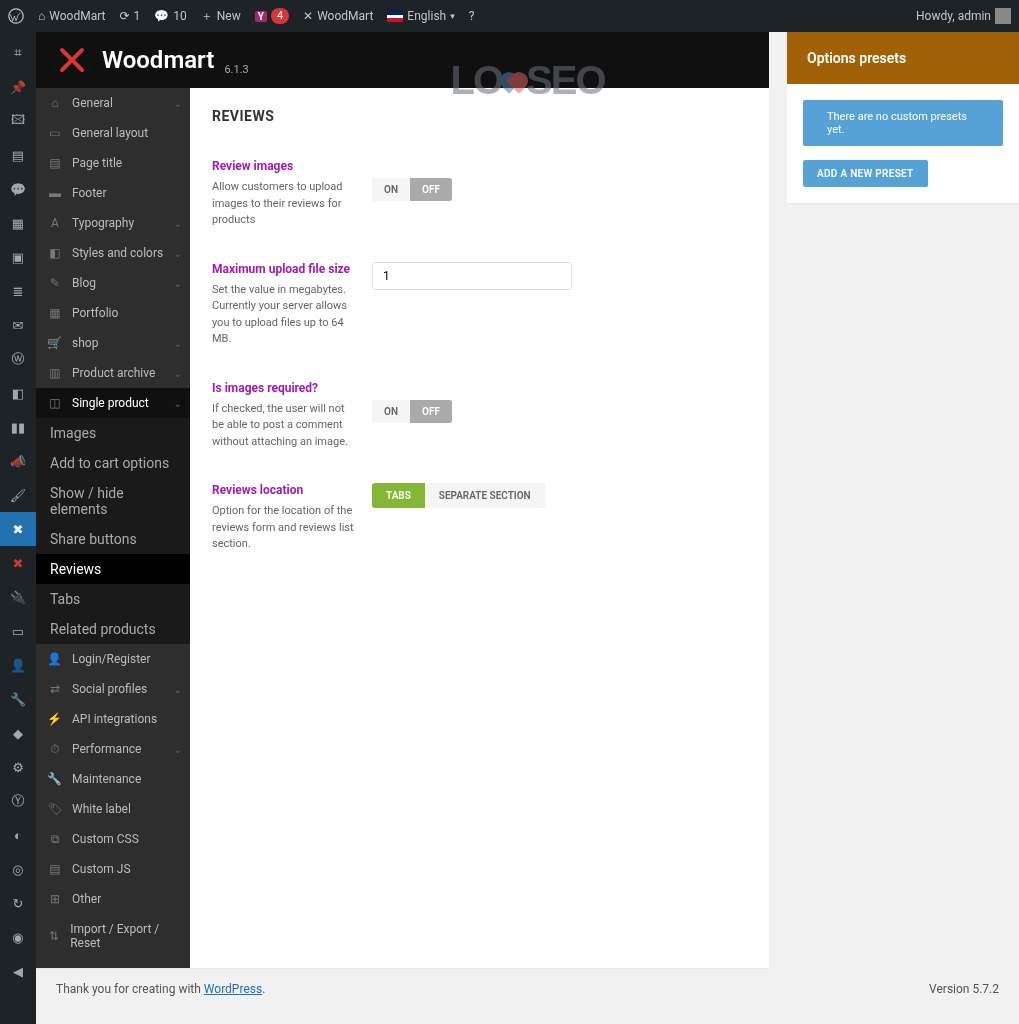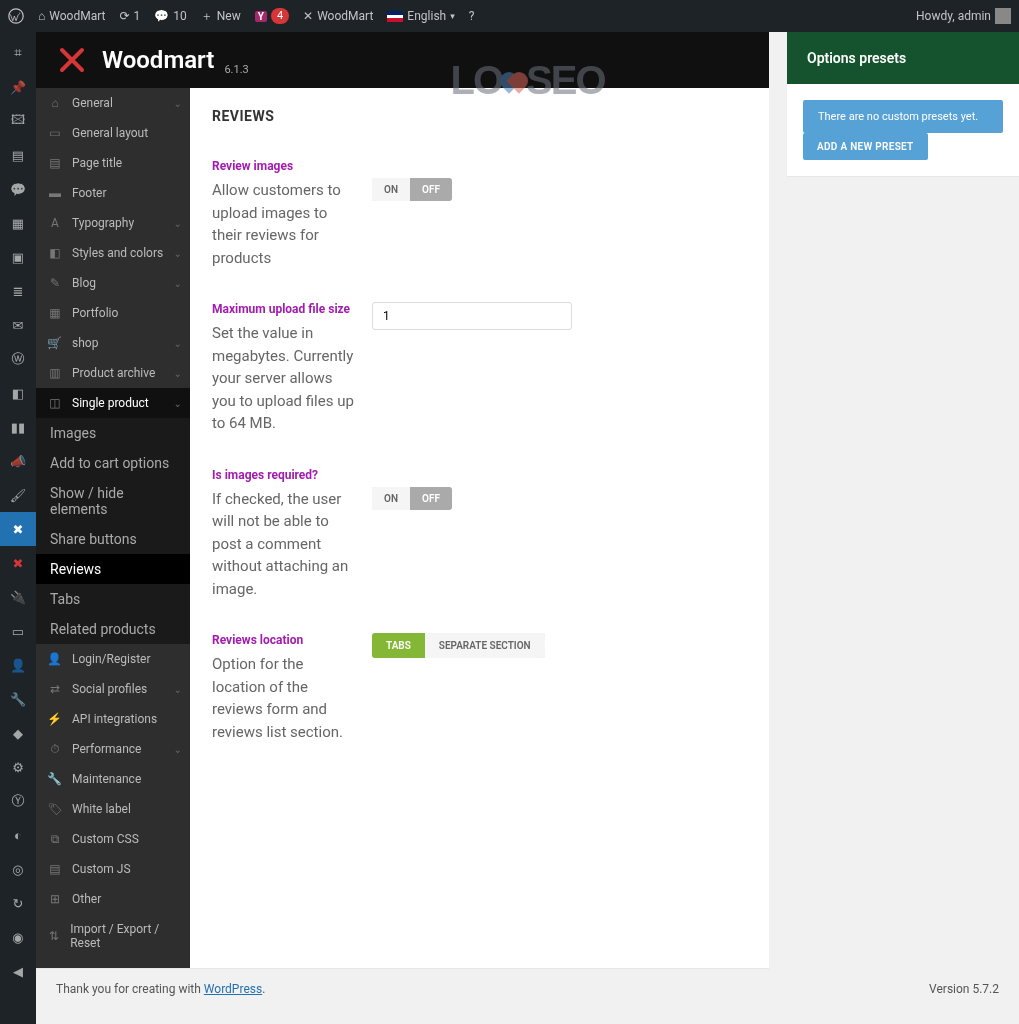--- a/index.html
+++ b/index.html
@@ -47,21 +47,21 @@
 .opts-sub-item { padding: 7px 10px 7px 14px; cursor: pointer; color: #aaa; font-size: 14px; }
 .opts-sub-item.active { background: #000; color: #fff; }
 
 
 .settings { flex: 1; padding: 20px 22px; }
 .settings h2 { font-size: 14px; font-weight: 700; color: #333; letter-spacing: 0.5px; margin-bottom: 18px; }
 .setting-row { display: flex; padding: 16px 0; border-top: 1px solid transparent; }
 .setting-row + .setting-row { }
 .setting-left { width: 160px; padding-right: 16px; }
 .setting-label { font-weight: 700; font-size: 12px; color: #a21caf; margin-bottom: 6px; }
-.setting-desc { font-size: 15px; color: #666; line-height: 1.5; }
+.setting-desc { font-size: 11px; color: #666; line-height: 1.5; }
 .setting-right { flex: 1; }
 
 
 .onoff { display: inline-flex; border-radius: 3px; overflow: hidden; box-shadow: inset 0 0 0 1px #ddd; margin-top: 19px; }
 .onoff span { padding: 6px 12px; font-size: 10px; font-weight: 600; cursor: pointer; background: #f5f5f5; color: #666; }
 .onoff span.selected { background: #aaa; color: #fff; }
 
 
 .slider-wrap { width: 200px; }
 .slider-track { height: 4px; background: #e5e5e5; border-radius: 2px; position: relative; margin: 8px 0 4px; }
@@ -72,23 +72,23 @@
 
 .text-input { border: 1px solid #ddd; border-radius: 3px; padding: 6px 10px; font-size: 12px; width: 200px; }
 
 
 .btn-group { display: inline-flex; border-radius: 3px; overflow: hidden; box-shadow: inset 0 0 0 1px #ddd; }
 .btn-group span { padding: 7px 14px; font-size: 10px; font-weight: 600; cursor: pointer; background: #f5f5f5; color: #666; }
 .btn-group span.active { background: #83b735; color: #fff; }
 
 
 .presets { background: #fff; box-shadow: 0 1px 1px rgba(0,0,0,0.04); }
-.presets-head { background: #14532d; color: #fff; padding: 18px 20px; font-size: 14px; font-weight: 600; }
+.presets-head { background: #a16207; color: #fff; padding: 18px 20px; font-size: 14px; font-weight: 600; }
 .presets-body { padding: 16px; }
-.presets-info { background: #56a1d6; color: #fff; padding: 10px 15px; font-size: 11px; border-radius: 2px; margin-bottom: 0; }
+.presets-info { background: #56a1d6; color: #fff; padding: 10px 24px; font-size: 11px; border-radius: 2px; margin-bottom: 14px; }
 .presets-btn { background: #56a1d6; color: #fff; border: none; padding: 8px 14px; font-size: 10px; font-weight: 600; cursor: pointer; border-radius: 2px; letter-spacing: 0.3px; }
 
 
 .footer { display: flex; justify-content: space-between; padding: 14px 20px 8px; font-size: 12px; color: #555; }
 .footer a { color: #2271b1; text-decoration: underline; }
 
 
 .watermark { position: absolute; top: 26px; left: 50%; transform: translateX(-50%); display:flex; align-items:center; gap:2px; pointer-events:none; opacity:0.55; }
 .watermark .l1, .watermark .l2 { font-size: 40px; font-weight: 800; color: #6a6f7a; letter-spacing:-2px; font-family: Arial, sans-serif; }
 .watermark .hearts { display:flex; }

